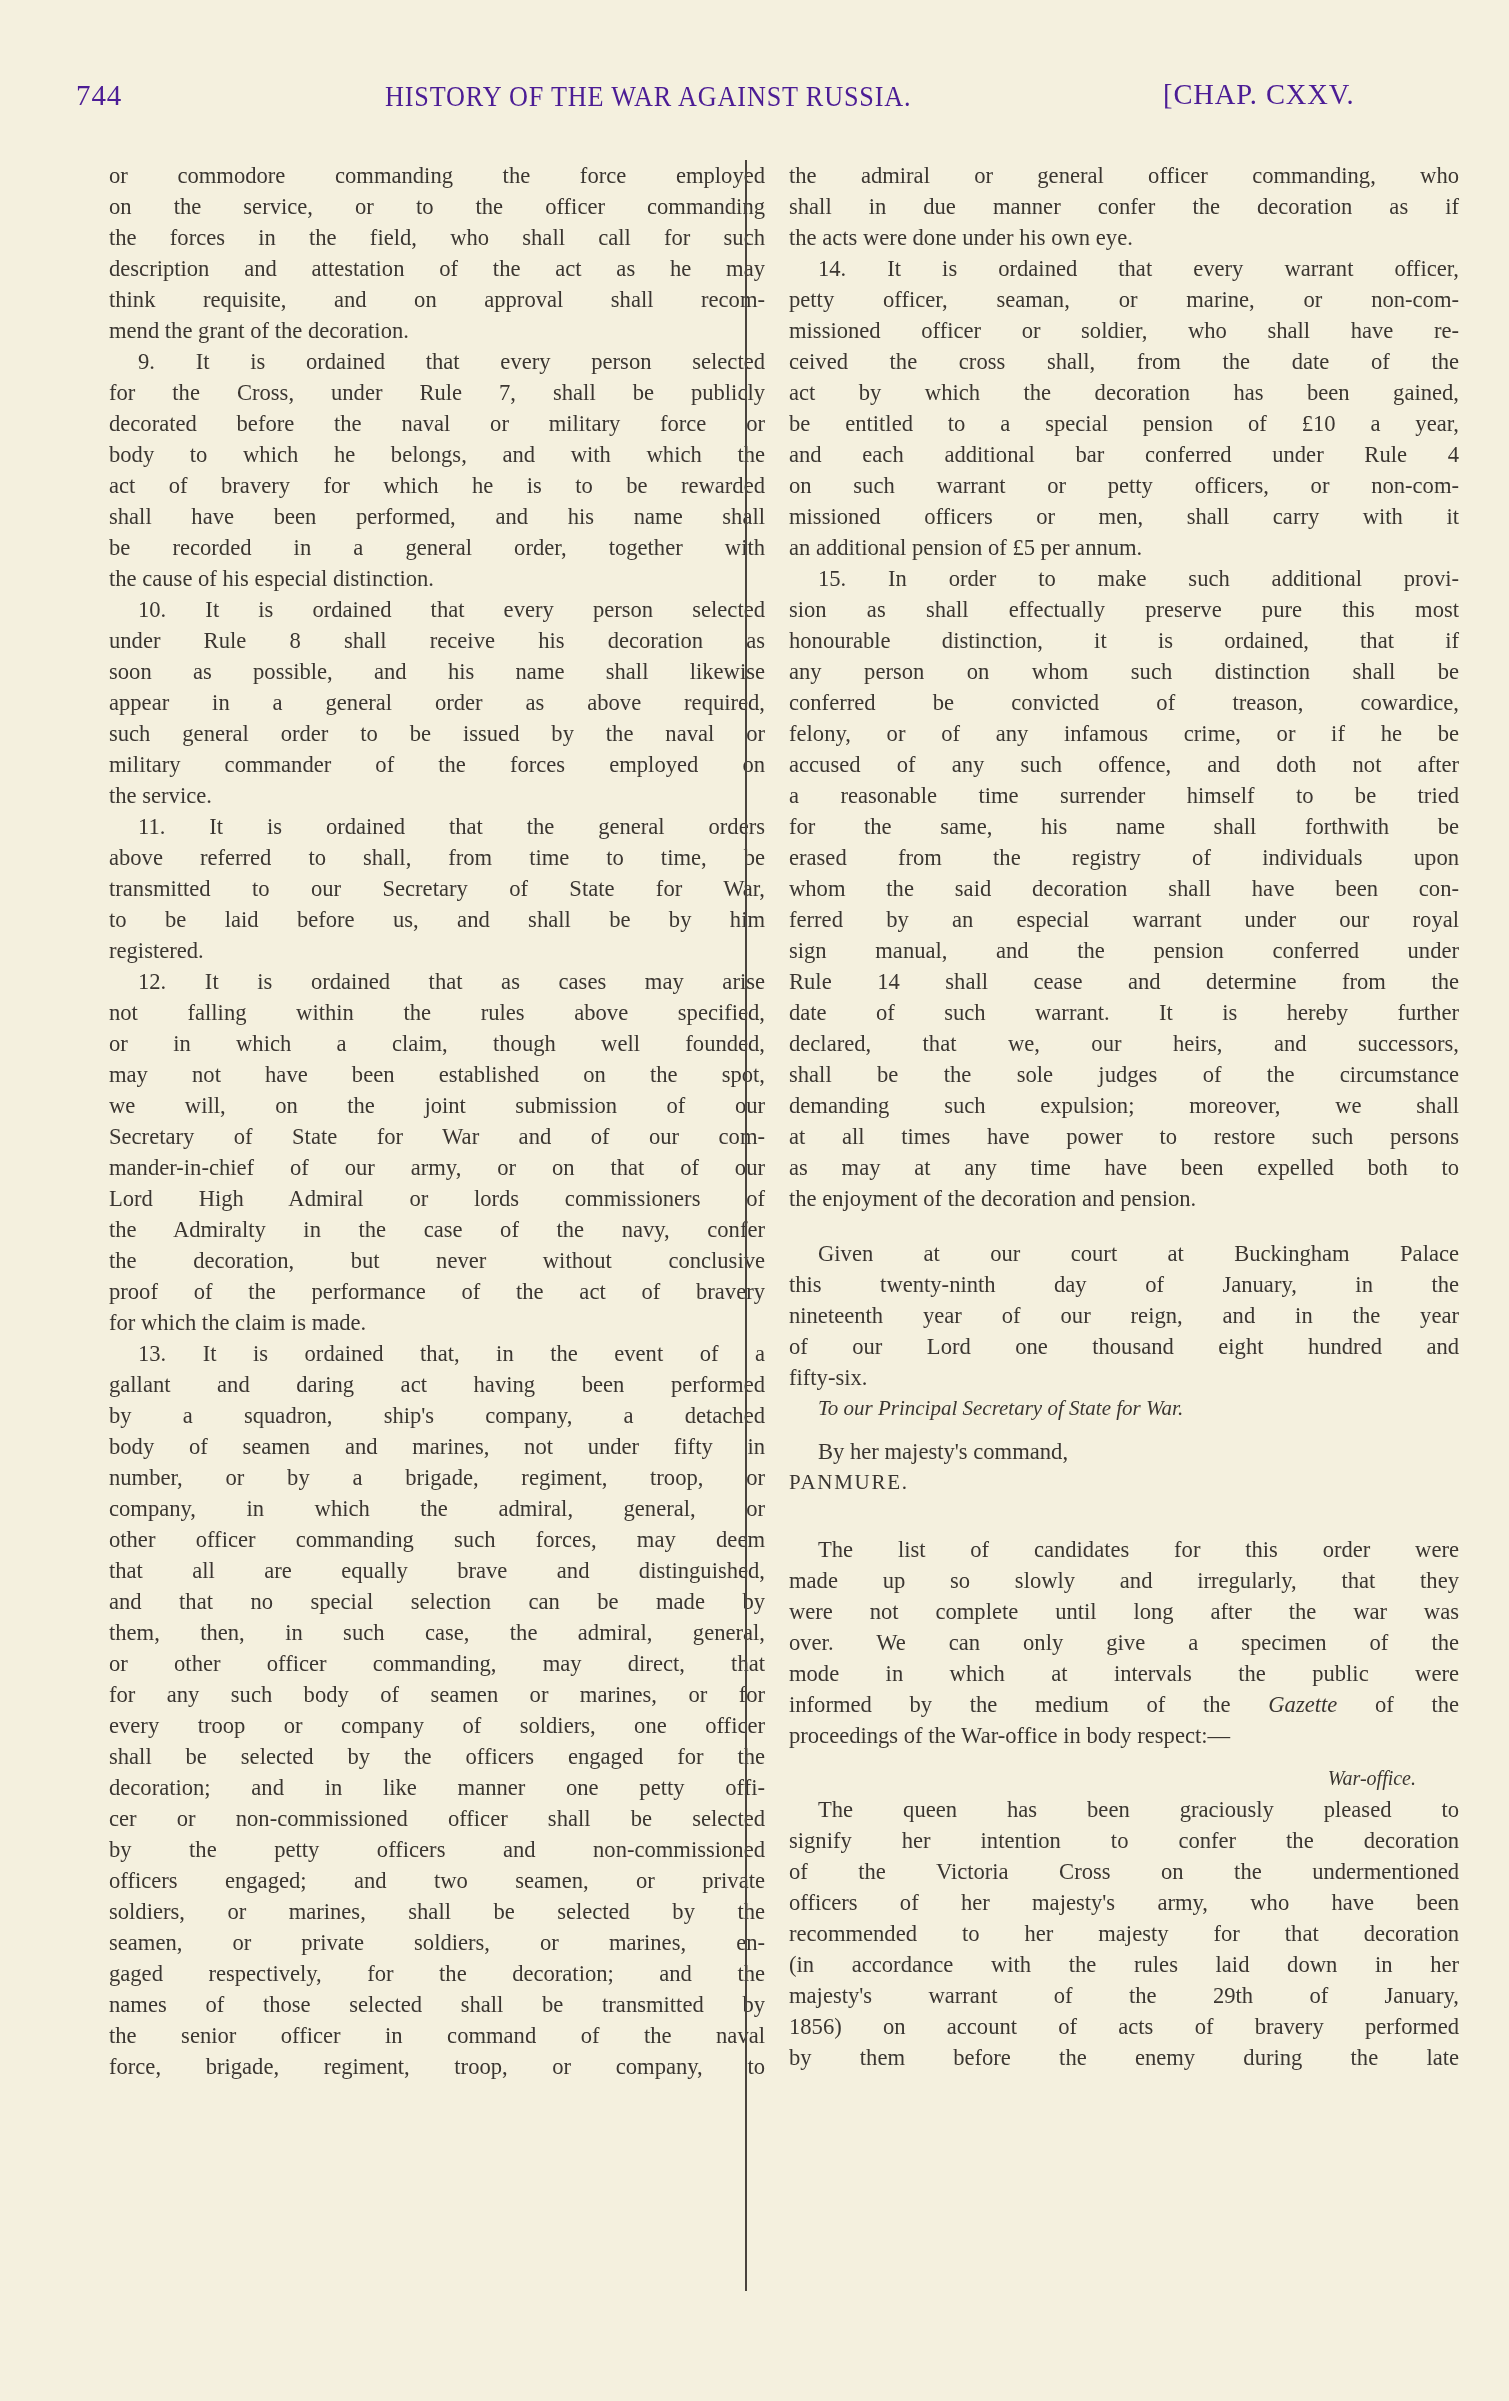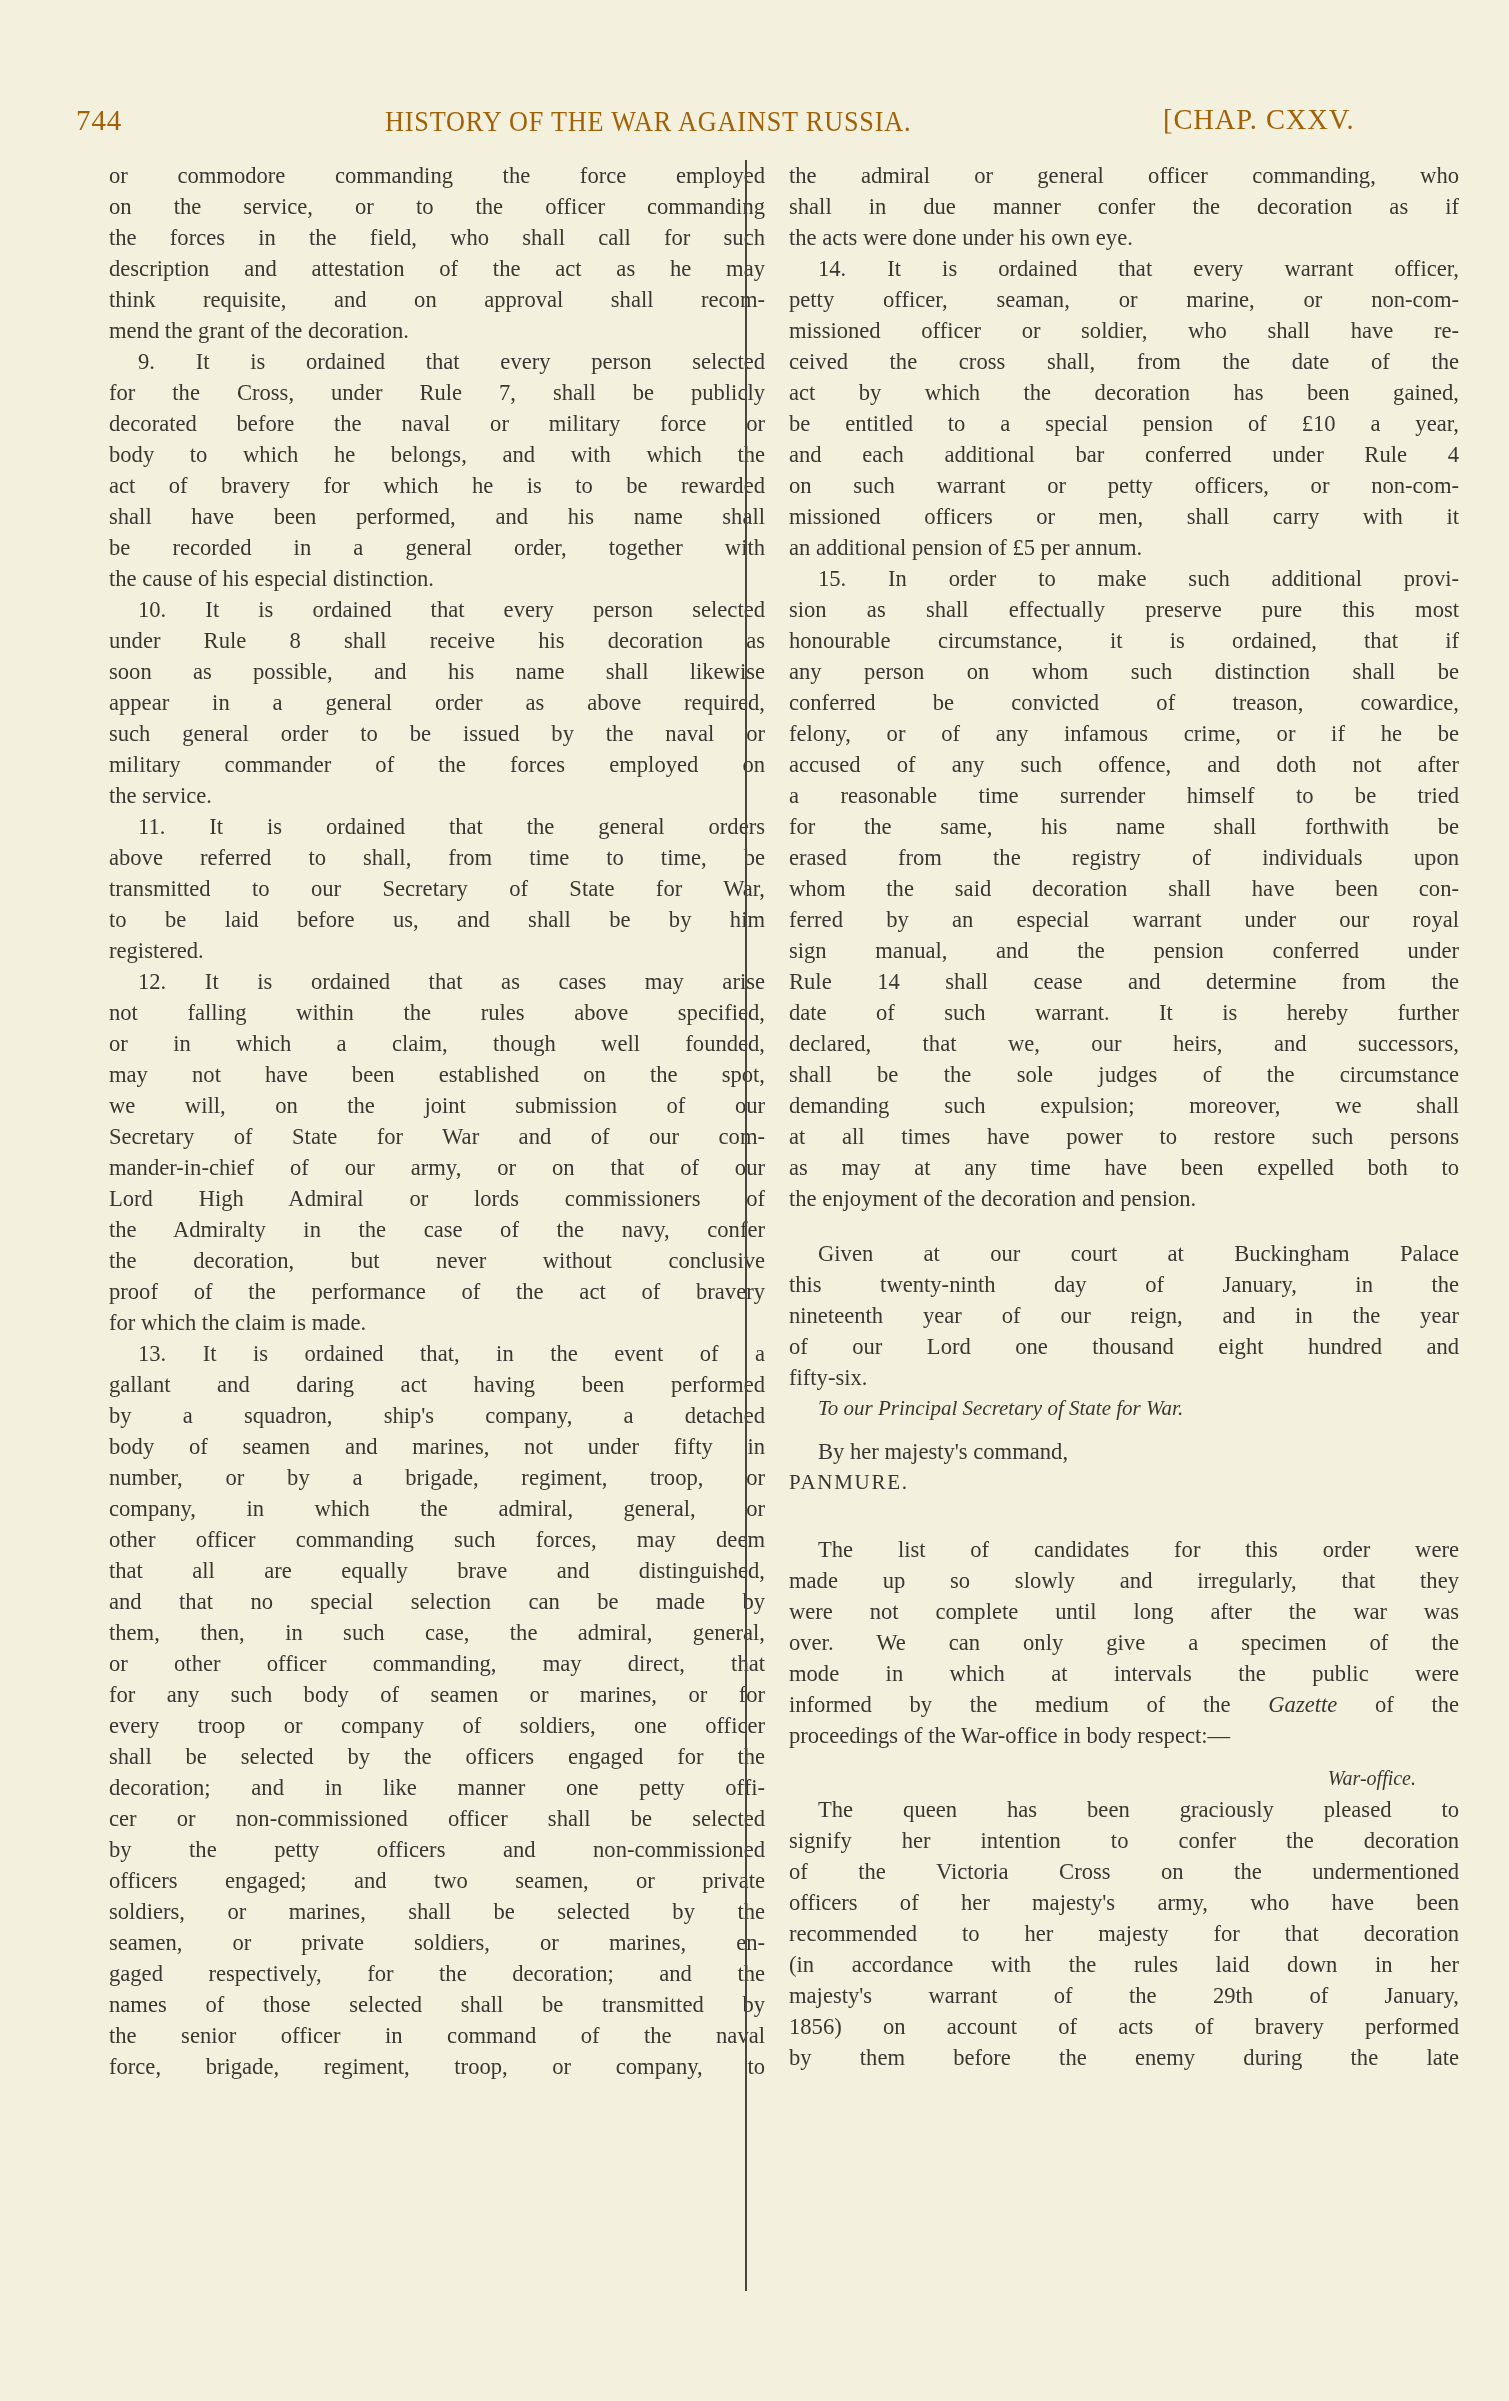--- a/index.html
+++ b/index.html
@@ -6,23 +6,23 @@
   body {
     width: 1509px; height: 2401px;
     background: #f4f0de;
     color: #3b3631;
     font-family: "DejaVu Serif", "Liberation Serif", serif;
     position: relative;
     overflow: hidden;
   }
   .page { position: absolute; left: 0; top: 0; width: 1509px; height: 2401px; }
   .header {
-    position: absolute; top: 104px; left: 76px; width: 1346px; height: 43px;
+    position: absolute; top: 79px; left: 76px; width: 1346px; height: 43px;
     font-family: "Liberation Serif", "DejaVu Serif", serif;
-    color: #a16207;
+    color: #4c1d95;
   }
   .page-number { position: absolute; left: 0; top: 0; font-size: 29px; letter-spacing: 0.9px; }
   .running-title {
     position: absolute; left: 309px; top: 1.7px; font-size: 28.5px; letter-spacing: 0.9px;
     transform: scaleX(0.92); transform-origin: left top;
   }
   .chapter-ref { position: absolute; left: 1087px; top: 0; font-size: 28.5px; letter-spacing: 0.9px; }
   .column {
     position: absolute; top: 160px;
     font-size: 22.6px; line-height: 31px;
@@ -132,21 +132,21 @@
     <span class="line">missioned officer or soldier, who shall have re-</span>
     <span class="line">ceived the cross shall, from the date of the</span>
     <span class="line">act by which the decoration has been gained,</span>
     <span class="line">be entitled to a special pension of £10 a year,</span>
     <span class="line">and each additional bar conferred under Rule 4</span>
     <span class="line">on such warrant or petty officers, or non-com-</span>
     <span class="line">missioned officers or men, shall carry with it</span>
     <span class="line last">an additional pension of £5 per annum.</span>
     <span class="line indent">15. In order to make such additional provi-</span>
     <span class="line">sion as shall effectually preserve pure this most</span>
-    <span class="line">honourable circumstance, it is ordained, that if</span>
+    <span class="line">honourable distinction, it is ordained, that if</span>
     <span class="line">any person on whom such distinction shall be</span>
     <span class="line">conferred be convicted of treason, cowardice,</span>
     <span class="line">felony, or of any infamous crime, or if he be</span>
     <span class="line">accused of any such offence, and doth not after</span>
     <span class="line">a reasonable time surrender himself to be tried</span>
     <span class="line">for the same, his name shall forthwith be</span>
     <span class="line">erased from the registry of individuals upon</span>
     <span class="line">whom the said decoration shall have been con-</span>
     <span class="line">ferred by an especial warrant under our royal</span>
     <span class="line">sign manual, and the pension conferred under</span>

